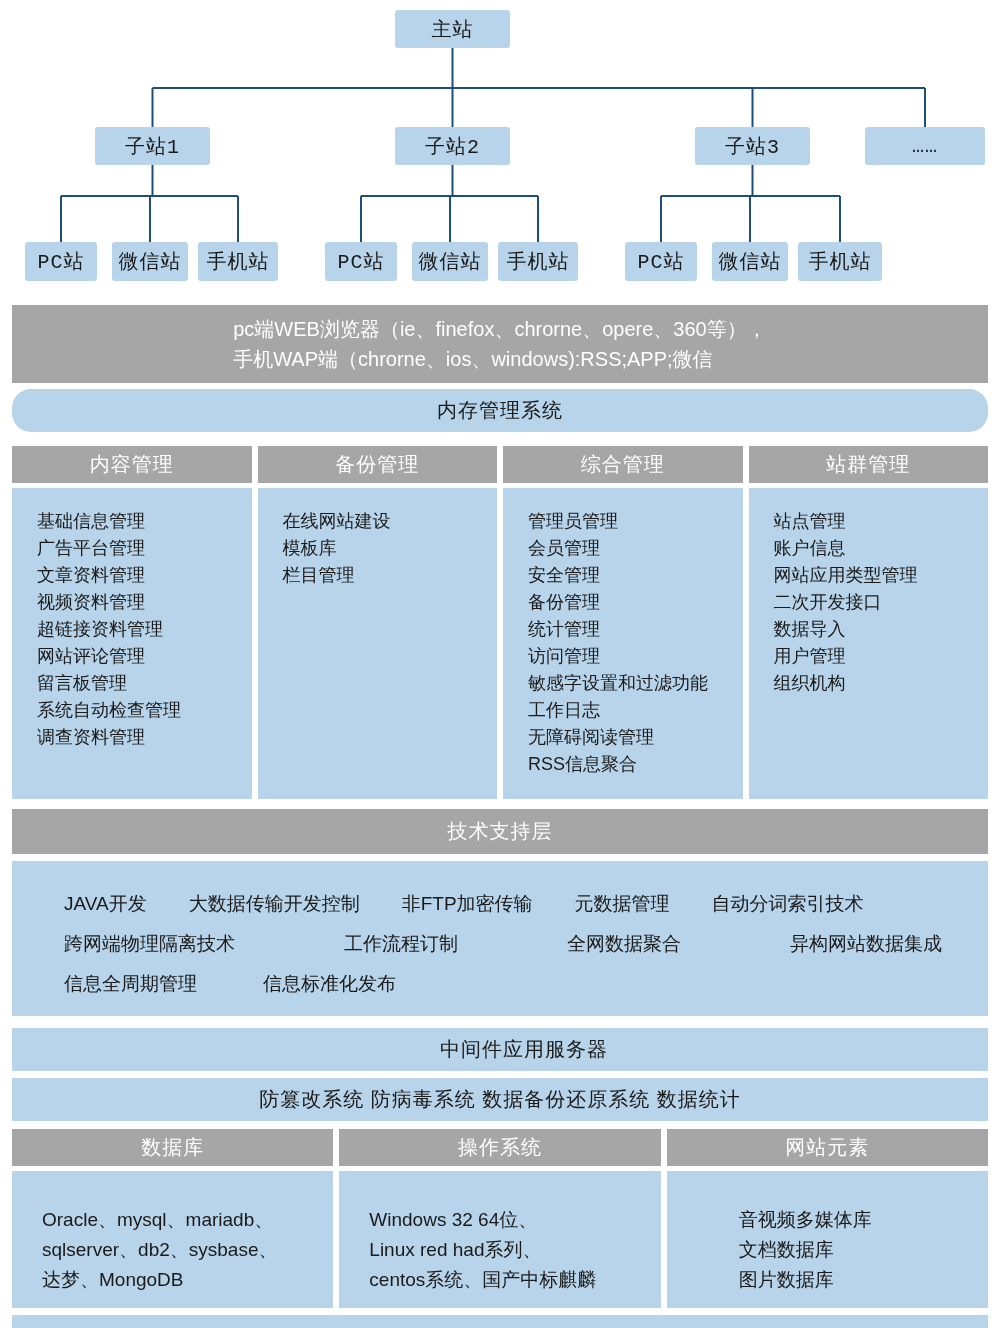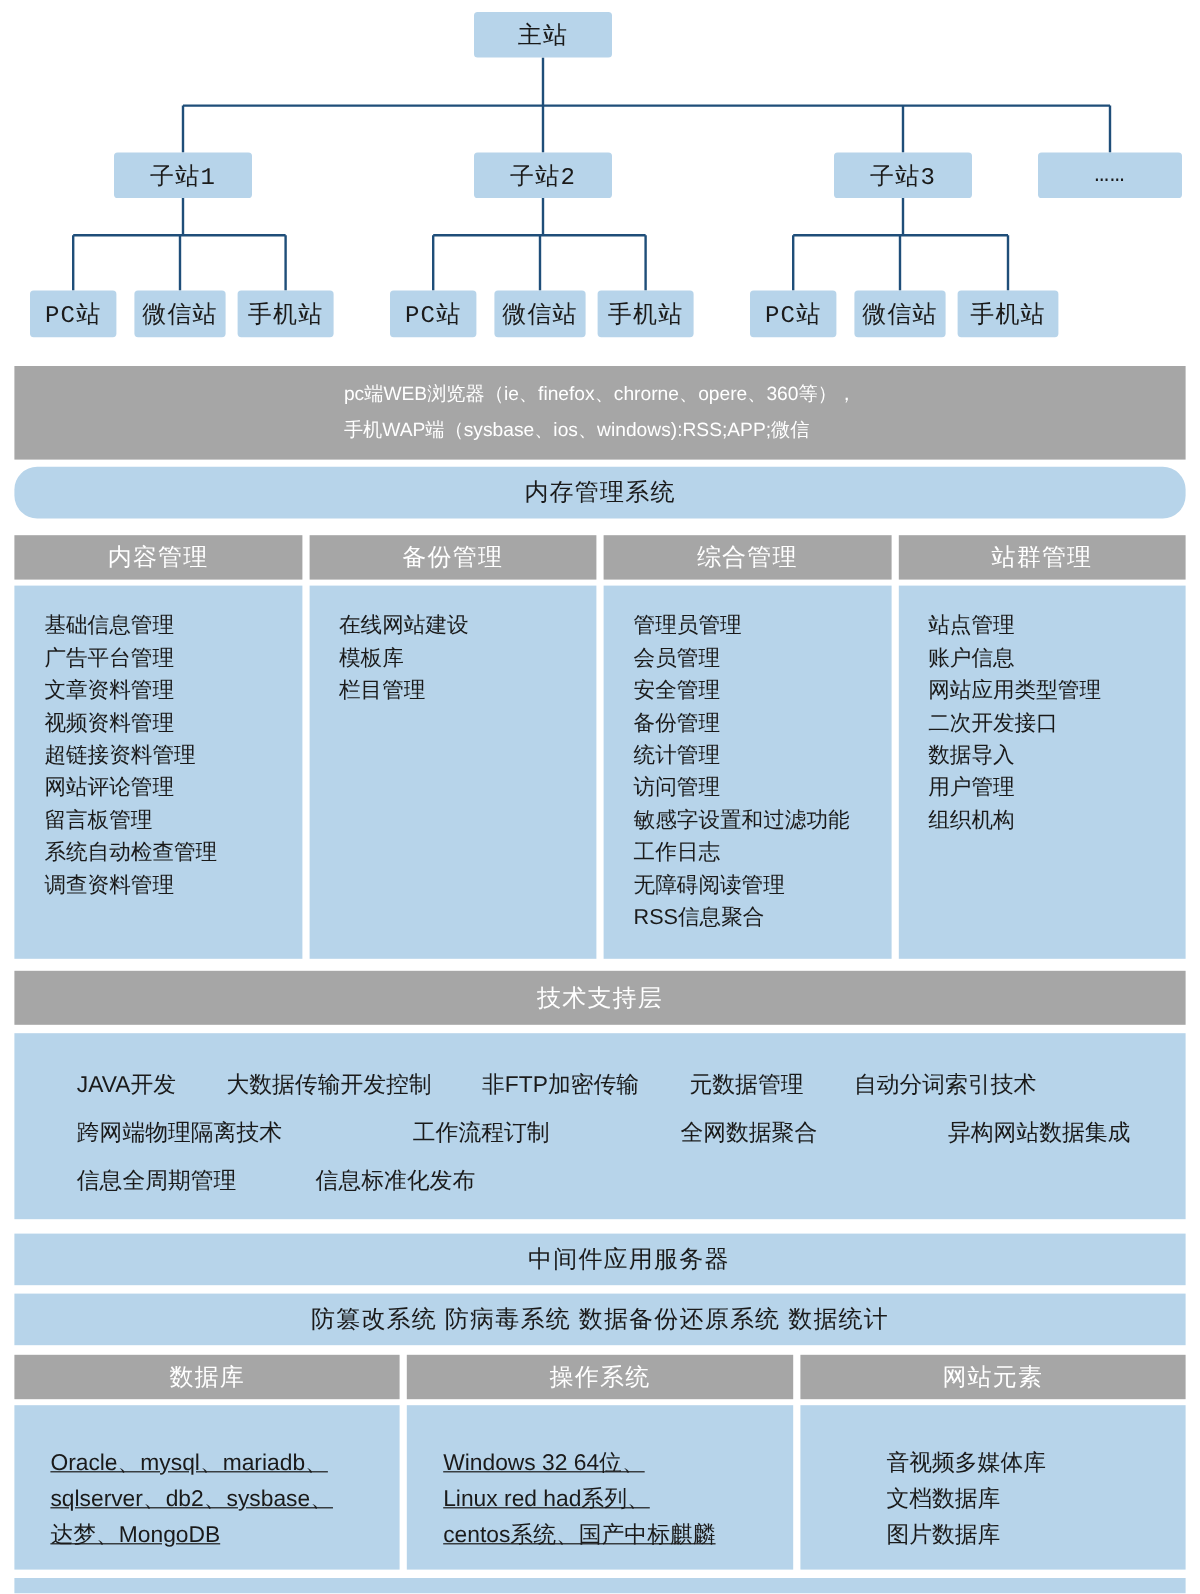--- a/index.html
+++ b/index.html
@@ -19,21 +19,21 @@
     display:flex; align-items:center; justify-content:center;
     font-size:20px; letter-spacing:1px;
   }
 
   
   .content { margin:0 12px; }
   .banner { display:flex; align-items:center; justify-content:center; text-align:center; }
   .banner.gray { background:#a6a6a6; color:#ffffff; }
   .banner.blue { background:#b7d4ea; color:#1a1a1a; }
 
-  .client-banner { height:78px; margin-bottom:6px; font-size:16px; }
+  .client-banner { height:78px; margin-bottom:6px; font-size:20px; }
   .client-banner .lines { text-align:left; line-height:30px; }
 
   .cms-banner { height:43px; margin-bottom:14px; font-size:20px; letter-spacing:1px;border-radius:19px; }
 
   .grid4 { display:grid; grid-template-columns:repeat(4,1fr); gap:6px; }
   .grid3 { display:grid; grid-template-columns:repeat(3,1fr); gap:6px; }
   .hdr-row { margin-bottom:5px; }
   .col-header {
     height:37px; background:#a6a6a6; color:#fff; font-size:20px; letter-spacing:1px;
     display:flex; align-items:center; justify-content:center;
@@ -52,21 +52,21 @@
   .tech-row.row2 { justify-content:space-between; }
   .tech-row.row3 { gap:66px; }
   .tech-item { white-space:nowrap; }
 
   .middleware-banner { height:43px; margin-bottom:7px; font-size:20px; letter-spacing:1px;padding-left:48px; }
   .security-banner { height:43px; margin-bottom:8px; font-size:20px; letter-spacing:1px; }
 
   .infra-bodies { margin-bottom:7px; }
   .infra-body { background:#b7d4ea; height:137px; padding-top:34px; font-size:19px; }
   .infra-body .line { line-height:30px; white-space:nowrap; }
-  .pad-30 { padding-left:30px;text-decoration:underline; }
+  .pad-30 { padding-left:30px; }
   .pad-84 { padding-left:72px; }
 
   .bottom-bar { height:16px; background:#b7d4ea; }
 </style>
 </head>
 <body>
 
 <div class="page">
 
   <div class="tree">
@@ -95,21 +95,21 @@
     <div class="node" style="left:625px;top:242px;width:72px;height:39px">PC站</div>
     <div class="node" style="left:712px;top:242px;width:76px;height:39px">微信站</div>
     <div class="node" style="left:798px;top:242px;width:84px;height:39px">手机站</div>
   </div>
 
   <div class="content">
 
     <div class="banner gray client-banner">
       <div class="lines">
         <div>pc端WEB浏览器（ie、finefox、chrorne、opere、360等），</div>
-        <div>手机WAP端（sysbase、ios、windows):RSS;APP;微信</div>
+        <div>手机WAP端（chrorne、ios、windows):RSS;APP;微信</div>
       </div>
     </div>
 
     <div class="banner blue cms-banner">内存管理系统</div>
 
     <div class="grid4 hdr-row">
       <div class="col-header">内容管理</div>
       <div class="col-header">备份管理</div>
       <div class="col-header">综合管理</div>
       <div class="col-header">站群管理</div>

